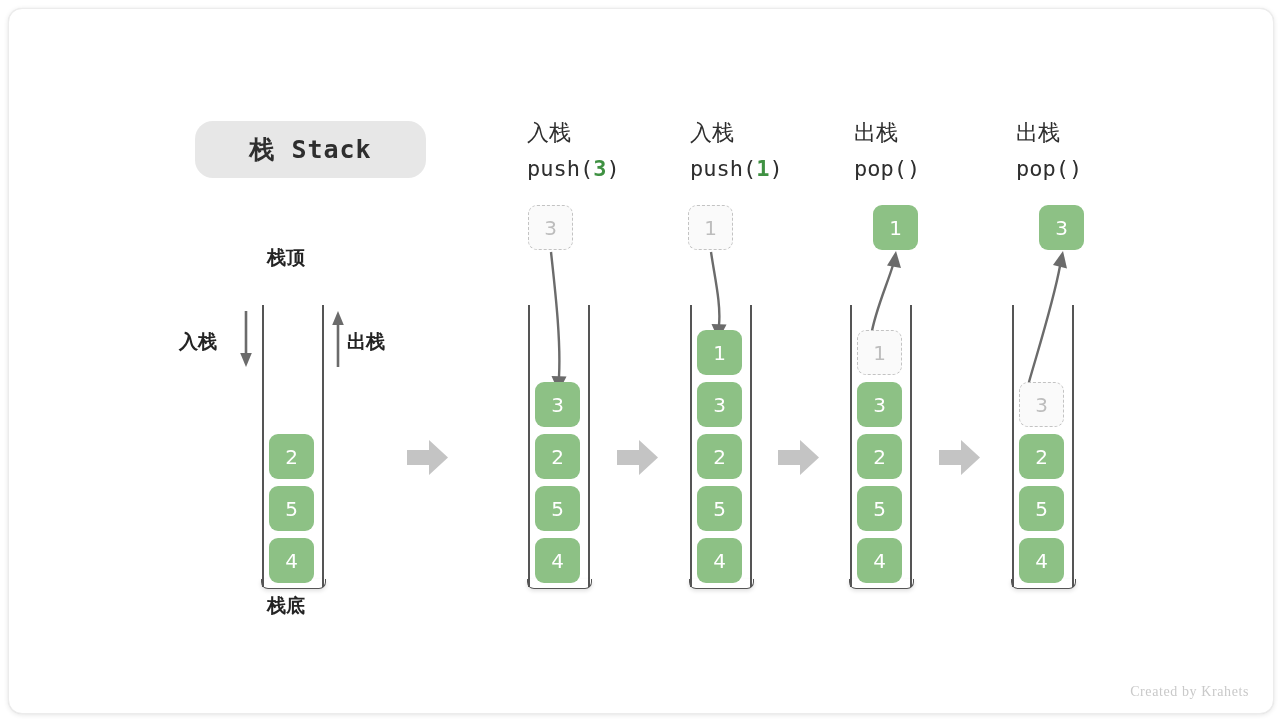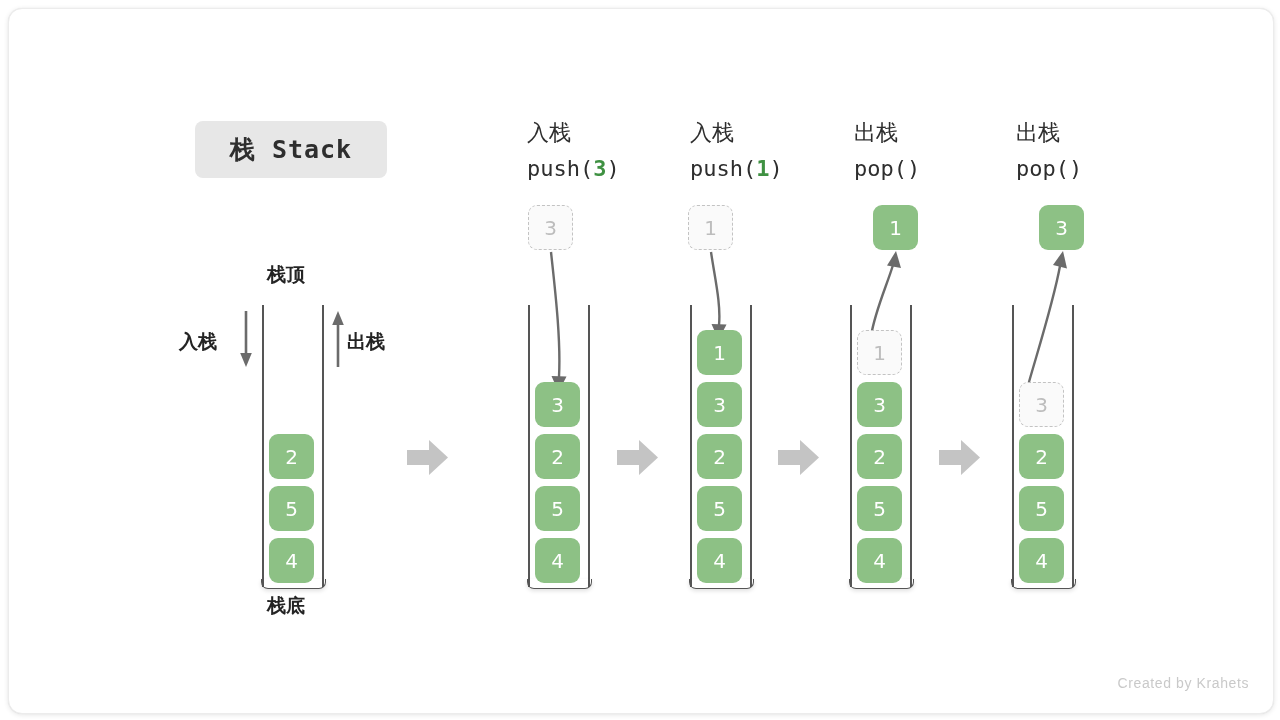--- a/index.html
+++ b/index.html
@@ -19,23 +19,23 @@
     border-radius: 14px;
     border: 1px solid #ececec;
     box-shadow: 0 1px 5px rgba(0,0,0,0.10), 0 0 1px rgba(0,0,0,0.08);
     overflow: hidden;
   }
   .abs { position: absolute; }
 
   
   #title-badge {
     left: 186px; top: 112px;
-    width: 192px; height: 57px;
+    width: 231px; height: 57px;
     background: #e7e7e7;
-    border-radius: 8px;
+    border-radius: 18px;
     display: flex; align-items: center; justify-content: center;
     font-size: 25px;
     color: #2e2e2e;
     letter-spacing: 1px;
     font-family: "DejaVu Sans Mono", "Liberation Mono", monospace;
     font-weight: bold;
   }
 
   
   .cjk-bold {
@@ -87,38 +87,38 @@
     color: #ffffff;
   }
   .node.ghost {
     background: #fafafa;
     color: #bdbdbd;
     border: 1.6px dashed #c3c3c3;
     box-sizing: border-box;
   }
 
   .footer {
-    right: 24px; bottom: 22px;
-    font-family: Liberation Sans, sans-serif;
+    right: 24px; bottom: 13px;
+    font-family: Liberation Serif, serif;
     font-size: 14px;
     color: #c9c9c9;
     letter-spacing: 0.6px;
   }
   svg { overflow: visible; }
 </style>
 </head>
 <body>
 
 <div id="card">
 
   <div class="abs" id="title-badge">
     <span>栈 Stack</span>
   </div>
 
-  <div class="abs cjk-bold" style="left:258px; top:253px;">栈顶</div>
+  <div class="abs cjk-bold" style="left:258px; top:236px;">栈顶</div>
 
   <div class="abs cjk-bold" style="left:170px; top:320px;">入栈</div>
 
   <svg class="abs" style="left:228px; top:300px;" width="22" height="60">
     <line x1="9" y1="2" x2="9" y2="46" stroke="#6b6b6b" stroke-width="2.6"></line>
     <polygon points="9,58 3.2,44 14.8,44" fill="#6b6b6b"></polygon>
   </svg>
 
   <svg class="abs" style="left:320px; top:300px;" width="22" height="60">
     <line x1="9" y1="58" x2="9" y2="14" stroke="#6b6b6b" stroke-width="2.6"></line>

